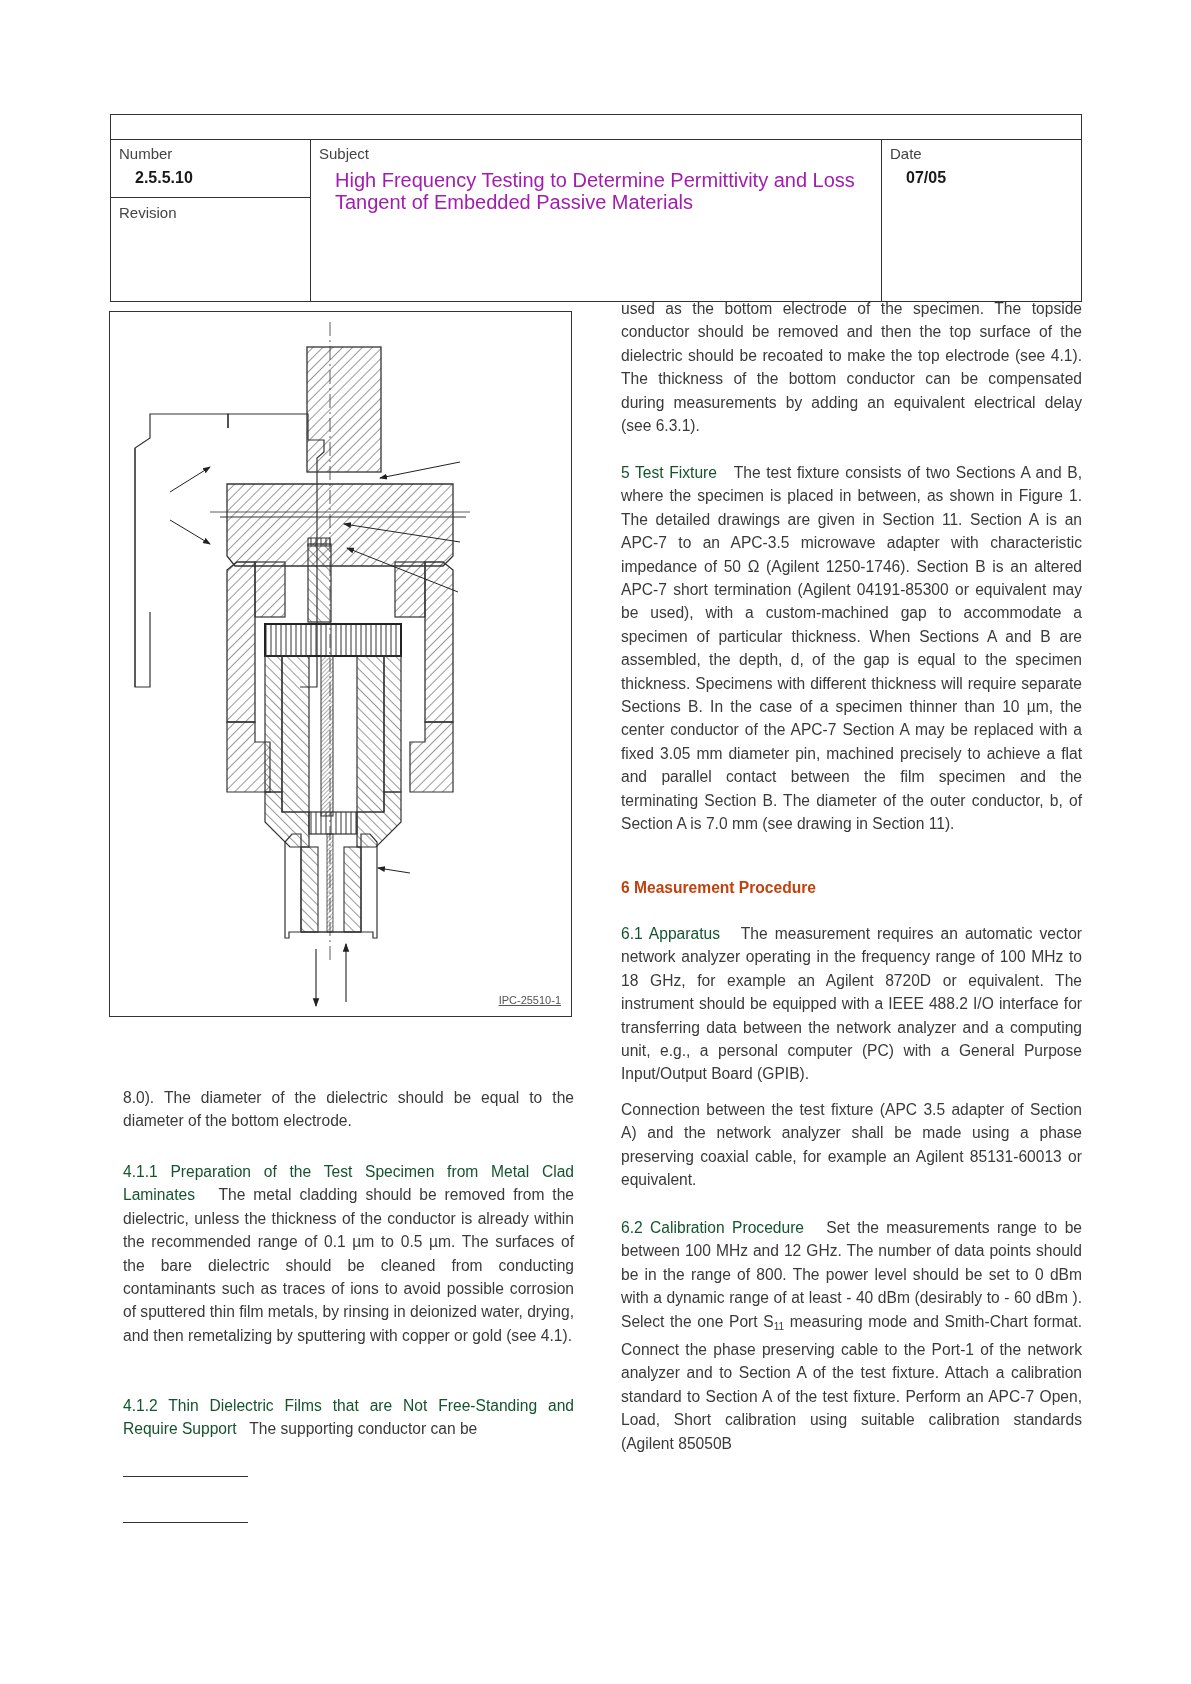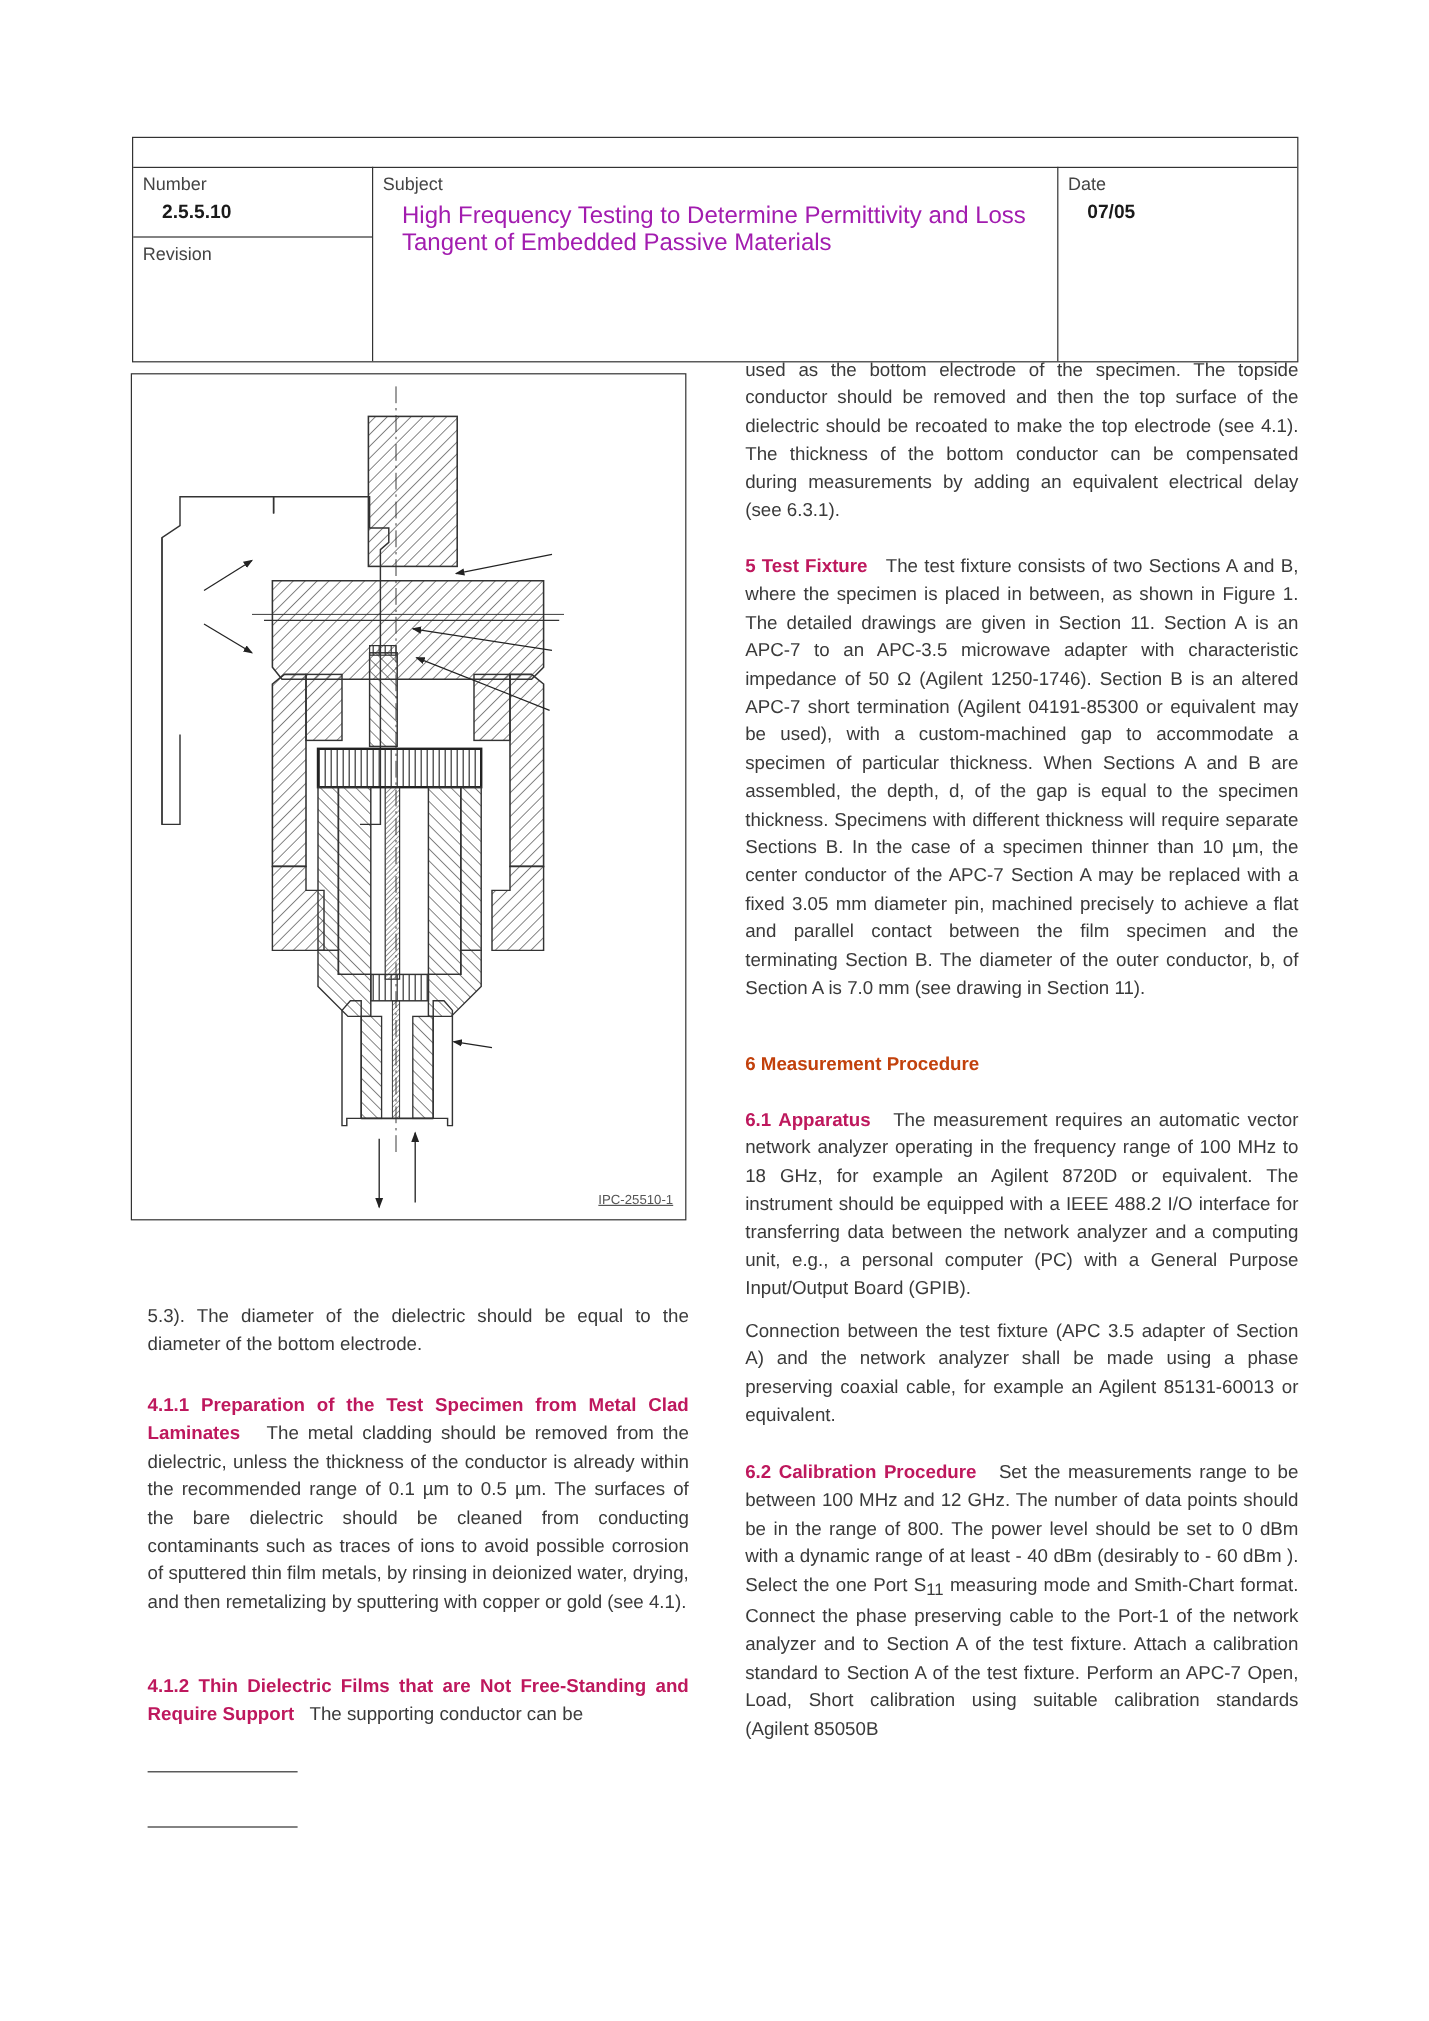--- a/index.html
+++ b/index.html
@@ -25,25 +25,25 @@
 
   
   .figure { position: absolute; left: 109px; top: 311px; width: 463px; height: 706px;
             border: 1.5px solid #333; box-sizing: border-box; }
   .figure svg { position: absolute; left: 0; top: 0; }
   .fig-id { position: absolute; right: 10px; bottom: 10px; font-size: 11px; color: #555; text-decoration: underline; }
 
   
   .col { position: absolute; font-size: 15.6px; line-height: 23.4px; color: #3a3a3a; text-align: justify; }
   .col p { margin: 0; }
-  .col .b { font-weight: bold; color: #be185d; }
+  .col .b { font-weight: normal; color: #14532d; }
   .left-col { left: 123px; width: 451px; }
   .right-col { left: 621px; width: 461px; }
   .heading { font-weight: bold; color: #c2410c; }
-  .sub { font-size: 14px; vertical-align: -3px; }
+  .sub { font-size: 10px; vertical-align: -3px; }
   .fn-rule { position: absolute; left: 123px; width: 125px; height: 0; border-top: 1.3px solid #333; }
 </style>
 </head>
 <body>
 
 <div class="hdr">
   <div class="hdr-top"></div>
   <div class="hdr-col num">
     <div class="hdr-cell numcell">
       <span class="lbl">Number</span>
@@ -154,21 +154,21 @@
     <line x1="348" y1="280" x2="237" y2="236" stroke="#222" stroke-width="1" marker-end="url(#arr)"></line>
     <line x1="300" y1="561" x2="268" y2="556" stroke="#222" stroke-width="1" marker-end="url(#arr)"></line>
 
     <line x1="206" y1="637" x2="206" y2="694" stroke="#222" stroke-width="1.1" marker-end="url(#arr)"></line>
     <line x1="236" y1="690" x2="236" y2="632" stroke="#222" stroke-width="1.1" marker-end="url(#arr)"></line>
   </svg>
   <span class="fig-id">IPC-25510-1</span>
 </div>
 
 <div class="col left-col" style="top:1086px;">
-  <p>5.3). The diameter of the dielectric should be equal to the diameter of the bottom electrode.</p>
+  <p>8.0). The diameter of the dielectric should be equal to the diameter of the bottom electrode.</p>
 </div>
 
 <div class="col left-col" style="top:1160px;">
   <p>
     <span class="b">4.1.1 Preparation of the Test Specimen from Metal Clad Laminates</span>&nbsp;&nbsp;
     <span>The metal cladding should be removed from the dielectric, unless the thickness of the conductor is already within the recommended range of 0.1 µm to 0.5 µm. The surfaces of the bare dielectric should be cleaned from conducting contaminants such as traces of ions to avoid possible corrosion of sputtered thin film metals, by rinsing in deionized water, drying, and then remetalizing by sputtering with copper or gold (see 4.1).</span>
   </p>
 </div>
 
 <div class="col left-col" style="top:1394px;">

